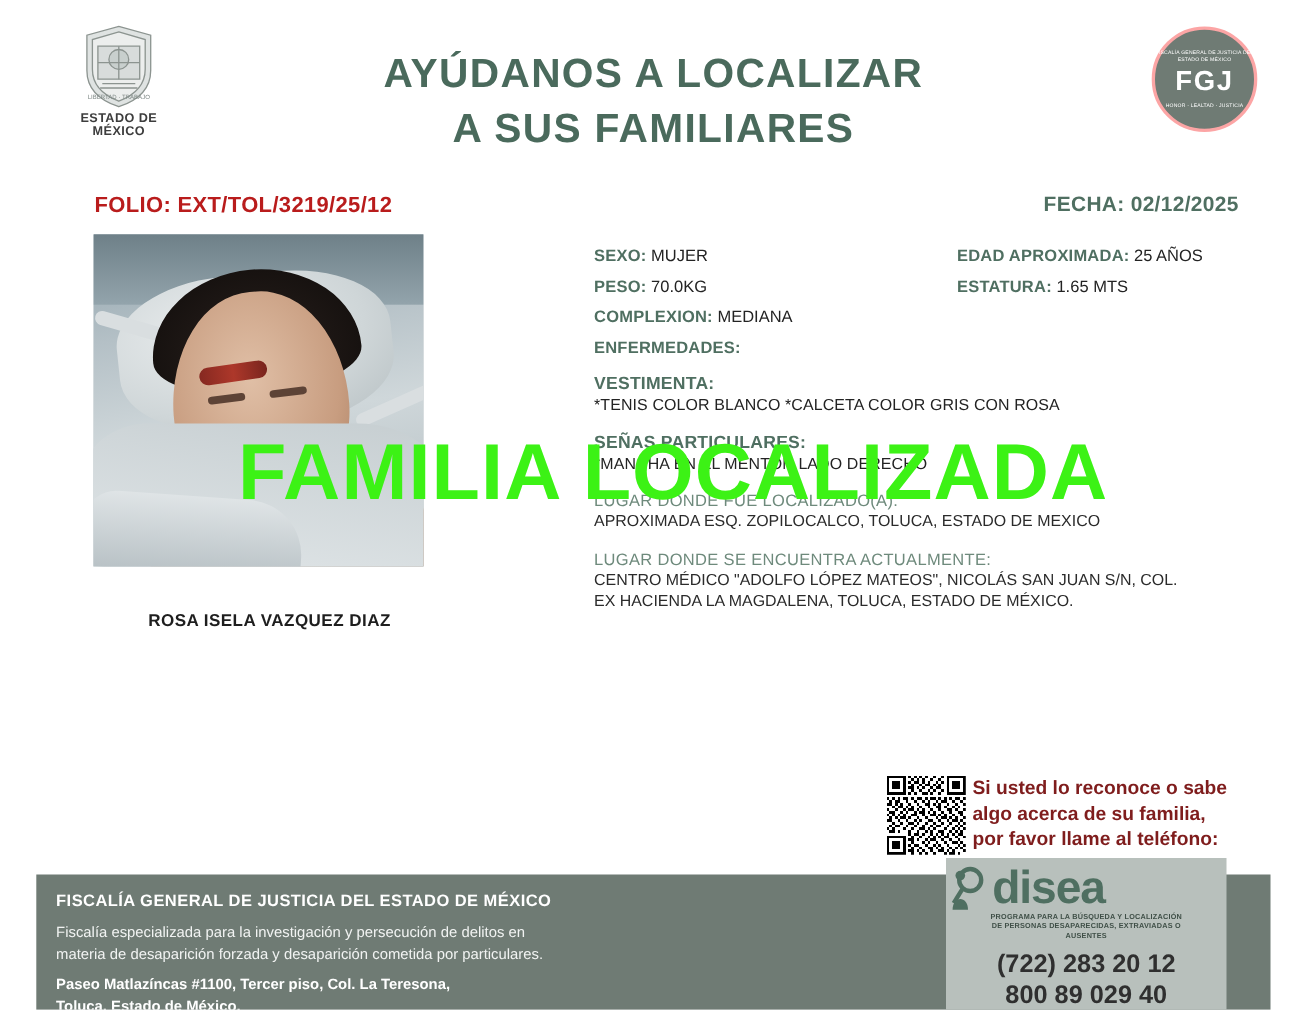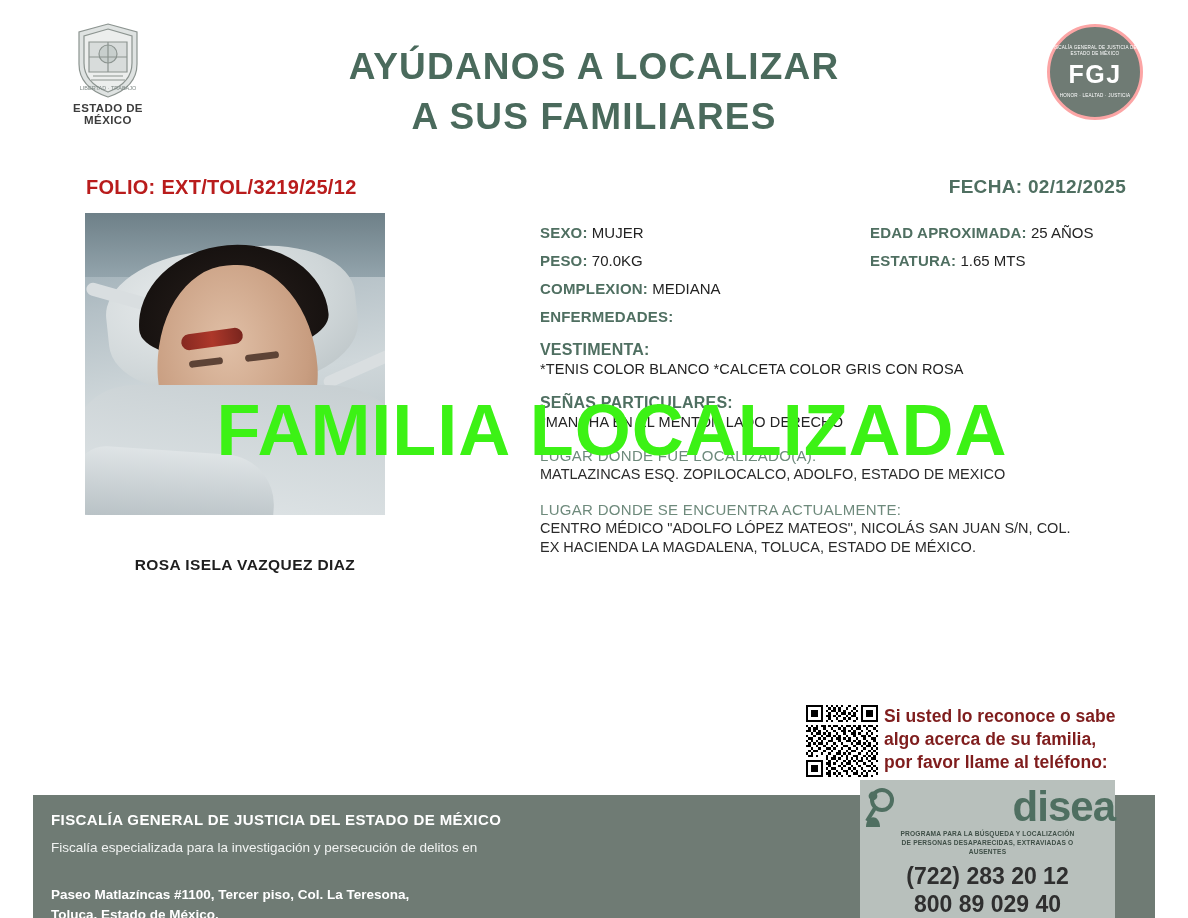--- a/index.html
+++ b/index.html
@@ -304,21 +304,21 @@
   .disea {
     position: absolute;
     left: 860px; top: 780px;
     width: 255px; height: 138px;
     background: #b8c0bc;
     padding-top: 4px;
   }
   .disea .logo-row {
     display: flex;
     align-items: center;
-    justify-content: space-between;
+    justify-content: flex-start;
     height: 46px;
   }
   .disea .mark {
     width: 40px; height: 40px;
     position: relative;
     margin-right: 2px;
   }
   .disea .word {
     font-size: 42px;
     font-weight: bold;
@@ -438,21 +438,21 @@
       <span class="txt">*TENIS COLOR BLANCO *CALCETA COLOR GRIS CON ROSA</span>
     </div>
 
     <div class="block">
       <span class="lab">SEÑAS PARTICULARES:</span>
       <span class="txt">*MANCHA EN EL MENTON LADO DERECHO</span>
     </div>
 
     <div class="block">
       <span class="loc-lab">LUGAR DONDE FUE LOCALIZADO(A):</span>
-      <span class="loc-val">MATLAZINCAS ESQ. ZOPILOCALCO, ADOLFO, ESTADO DE MEXICO</span>
+      <span class="loc-val">APROXIMADA ESQ. ZOPILOCALCO, TOLUCA, ESTADO DE MEXICO</span>
     </div>
 
     <div class="block">
       <span class="loc-lab">LUGAR DONDE SE ENCUENTRA ACTUALMENTE:</span>
       <div class="loc-val">CENTRO MÉDICO "ADOLFO LÓPEZ MATEOS", NICOLÁS SAN JUAN S/N, COL.</div>
       <div class="loc-val">EX HACIENDA LA MAGDALENA, TOLUCA, ESTADO DE MÉXICO.</div>
     </div>
 
   </div>
 
@@ -715,20 +715,21 @@
   <div class="recog">
     <div>Si usted lo reconoce o sabe</div>
     <div>algo acerca de su familia,</div>
     <div>por favor llame al teléfono:</div>
   </div>
 
   <div class="footer">
     <div class="f-title">FISCALÍA GENERAL DE JUSTICIA DEL ESTADO DE MÉXICO</div>
     <div class="f-desc">
       <div>Fiscalía especializada para la investigación y persecución de delitos en</div>
+      <div>materia de desaparición forzada y desaparición cometida por particulares.</div>
     </div>
     <div class="f-addr">
       <div>Paseo Matlazíncas #1100, Tercer piso, Col. La Teresona,</div>
       <div>Toluca, Estado de México.</div>
     </div>
   </div>
 
   <div class="disea">
     <div class="logo-row">
       <div class="mark">

